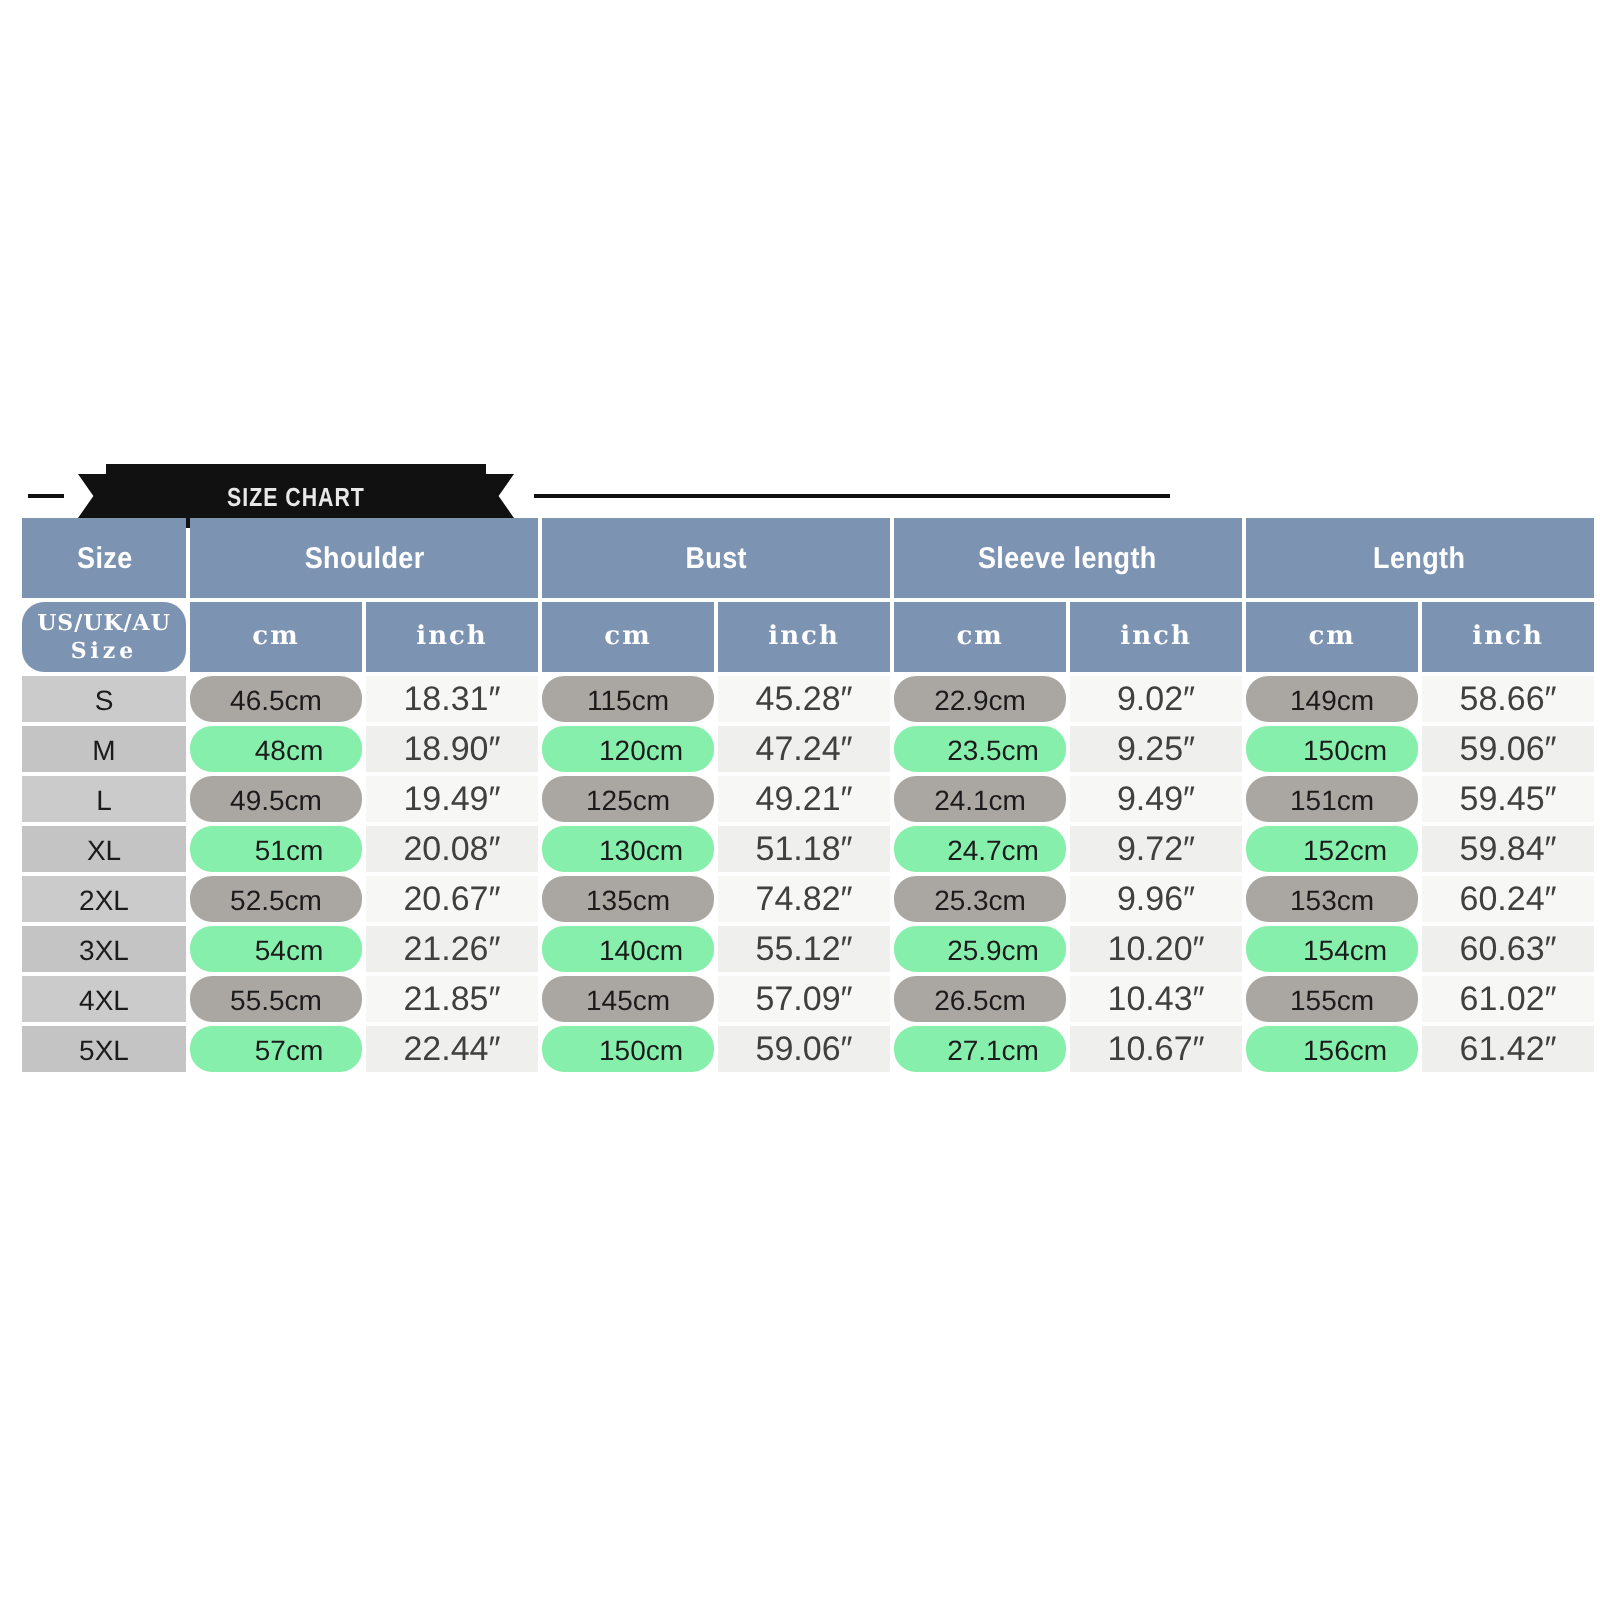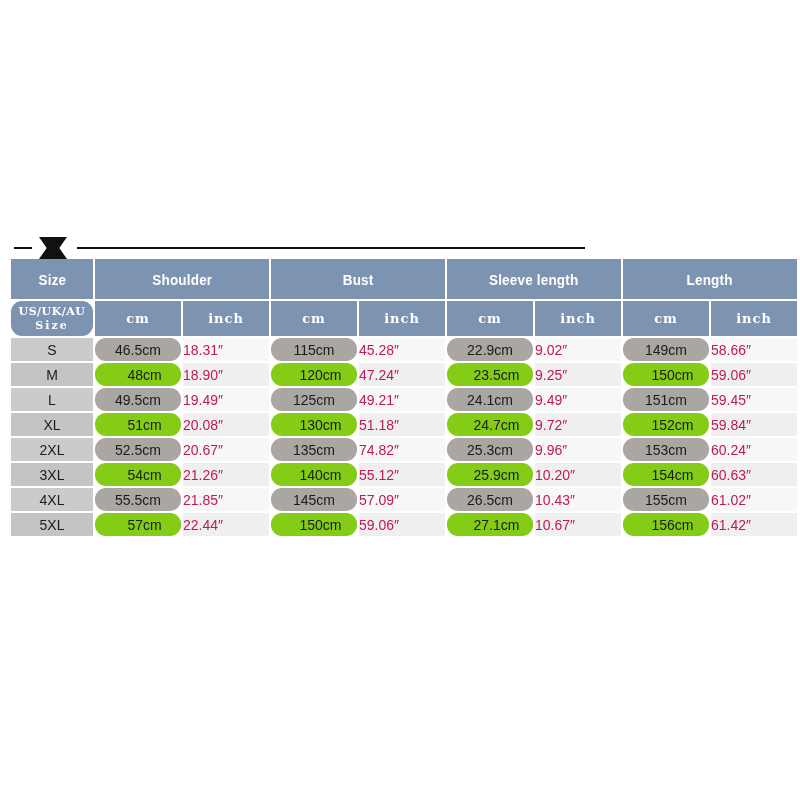--- a/index.html
+++ b/index.html
@@ -155,39 +155,42 @@
     color: #1b1b1b;
     height: 23px;
     text-align: center;
     vertical-align: middle;
     font-size: 14px;
     font-weight: normal;
     border-radius: 11px;
   }
   td.c-inch {
     background: #f7f7f5;
-    color: #be185d;
+    color: #404040;
     height: 23px;
-    text-align: left;
-    vertical-align: middle;
-    font-size: 14px;
+    text-align: center;
+    vertical-align: middle;
+    font-size: 17px;
     font-weight: normal;
   }
   tr.alt td.c-size { background: #c4c4c4; }
-  tr.alt td.c-cm   { background: #84cc16; padding-left: 13px; }
+  tr.alt td.c-cm   { background: #86efac; padding-left: 13px; }
   tr.alt td.c-inch { background: #efefee; }
 </style>
 </head>
 <body>
 
 <div id="banner-area">
   <div class="banner-row">
     <div class="banner-dash"></div>
     <div class="ribbon-wrap">
       <div class="ribbon-tail left"></div>
+      <div class="ribbon-body">
+        <span class="ribbon-text">SIZE CHART</span>
+      </div>
       <div class="ribbon-tail right"></div>
     </div>
     <div class="banner-line"></div>
   </div>
 </div>
 
 <div id="size-table-wrap">
   <table class="size-table">
     <colgroup>
       <col style="width:82px">

